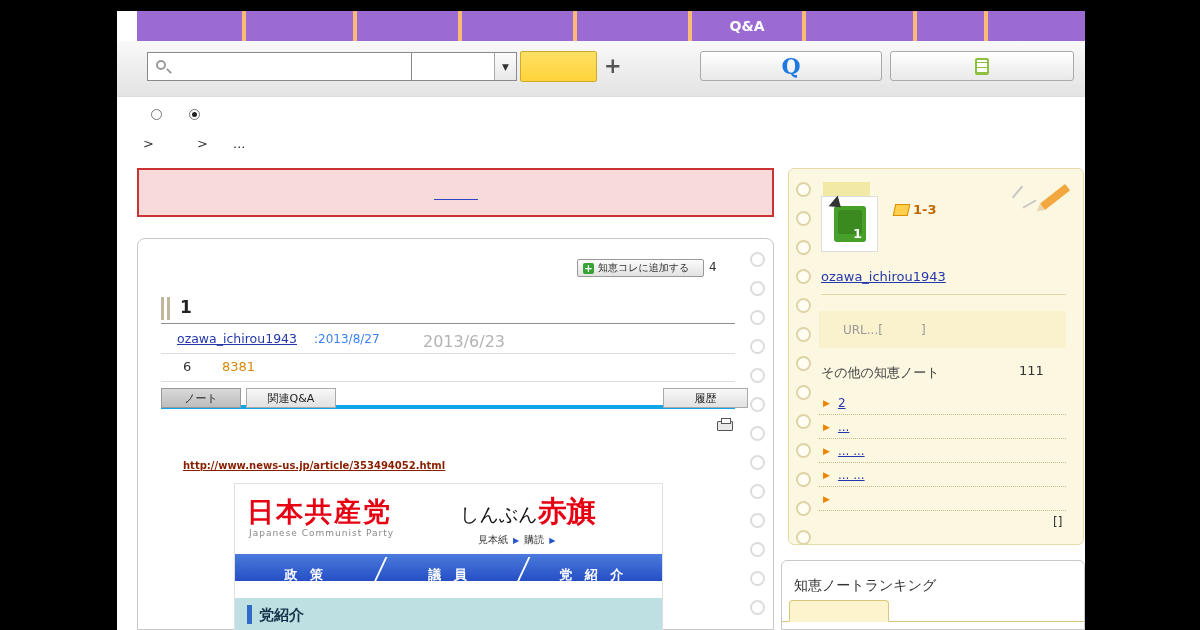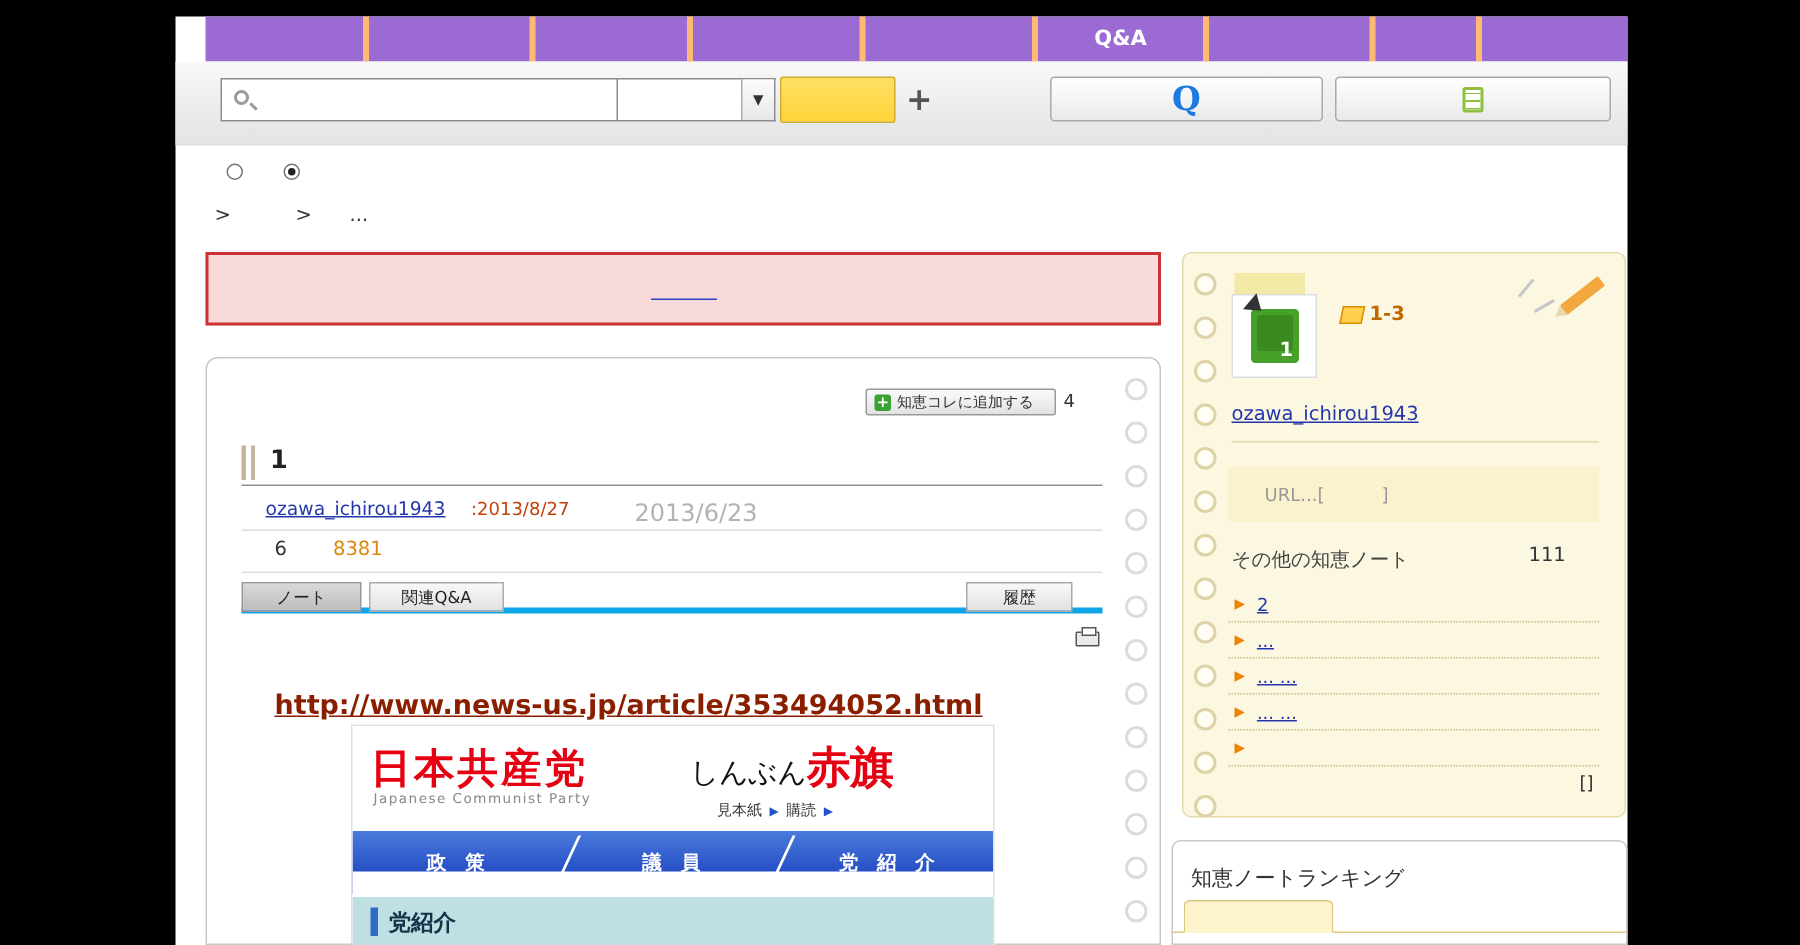--- a/index.html
+++ b/index.html
@@ -49,35 +49,35 @@
   .plus-mini { width:11px; height:11px; background:#38a234; border-radius:2px; color:#fff; font-size:10px; line-height:11px; text-align:center; font-weight:bold; flex:0 0 auto; }
   .coll-count { position:absolute; left:571px; top:21px; font-size:12px; color:#333; }
 
   .title-marker { position:absolute; left:23px; top:58px; width:9px; height:23px;
      background:linear-gradient(90deg,#c2b69c 0 3px,#fff 3px 6px,#c2b69c 6px 9px); }
   .note-title { position:absolute; left:42px; top:58px; font-size:17px; font-weight:bold; color:#222; }
   .rule { position:absolute; left:23px; width:574px; border-top:1px solid #8f8f8f; }
   .rule.light { border-top-color:#ddd; }
 
   .author-link { position:absolute; left:39px; top:92px; font-size:12.5px; color:#2438ac; text-decoration:underline; cursor:pointer; }
-  .date1 { position:absolute; left:176px; top:93px; font-size:12px; color:#c2410c;text-align:center; }
+  .date1 { position:absolute; left:176px; top:93px; font-size:12px; color:#3b82f6;text-align:center; }
   .date2 { position:absolute; left:285px; top:93px; font-size:16px; color:#b3b3b3; }
   .stat-left { position:absolute; left:45px; top:120px; font-size:13px; color:#333; }
   .views { position:absolute; left:84px; top:120px; font-size:13px; font-weight:normal; color:#d8880a; }
 
   .tabs { position:absolute; left:23px; top:149px; width:574px; height:21px; border-bottom:4px solid #0ea5e9; }
   .tab { position:absolute; top:0; height:20px; font-size:11px; color:#222; display:flex; align-items:center; justify-content:center; border:1px solid #999; cursor:pointer; }
   .tab-note { left:0; width:80px; background:linear-gradient(#d9d9d9,#bdbdbd); }
   .tab-related { left:85px; width:90px; background:linear-gradient(#f8f8f8,#e1e1e1); border-color:#aaa; }
-  .tab-history { left:483px; width:71px; background:linear-gradient(#f8f8f8,#e1e1e1); border-color:#aaa; }
+  .tab-history { left:502px; width:85px; background:linear-gradient(#f8f8f8,#e1e1e1); border-color:#aaa; }
 
   .printer { position:absolute; left:579px; top:182px; width:16px; height:10px; border:1px solid #555; background:#e9e9e9; border-radius:1px; cursor:pointer; }
   .printer::before { content:""; position:absolute; left:3px; top:-4px; width:8px; height:4px; background:#fff; border:1px solid #555; }
 
-  .article-link { position:absolute; left:45px; top:221px; font-size:18px; font-weight:bold; color:#8a1f00; text-decoration:underline; cursor:pointer; }
+  .article-link { position:absolute; left:45px; top:221px; font-size:10px; font-weight:bold; color:#8a1f00; text-decoration:underline; cursor:pointer; }
 
   
   .embed { position:absolute; left:96px; top:244px; width:429px; height:148px; background:#fff; border:1px solid #e0e0e0; overflow:hidden; }
   .party-name { position:absolute; left:12px; top:10px; font-size:27px; font-weight:bold; color:#e60012; letter-spacing:2px; }
   .party-en { position:absolute; left:14px; top:44px; font-size:9px; color:#888; letter-spacing:1px; }
   .paper { position:absolute; left:225px; top:8px; display:flex; align-items:baseline; }
   .paper-prefix { font-size:19px; color:#111; }
   .paper-name { font-size:29px; font-weight:bold; color:#e60012; }
   .sample-row { position:absolute; left:243px; top:49px; font-size:10px; color:#333; display:flex; gap:5px; align-items:center; }
   .play-blue { color:#2255cc; font-size:8px; }

